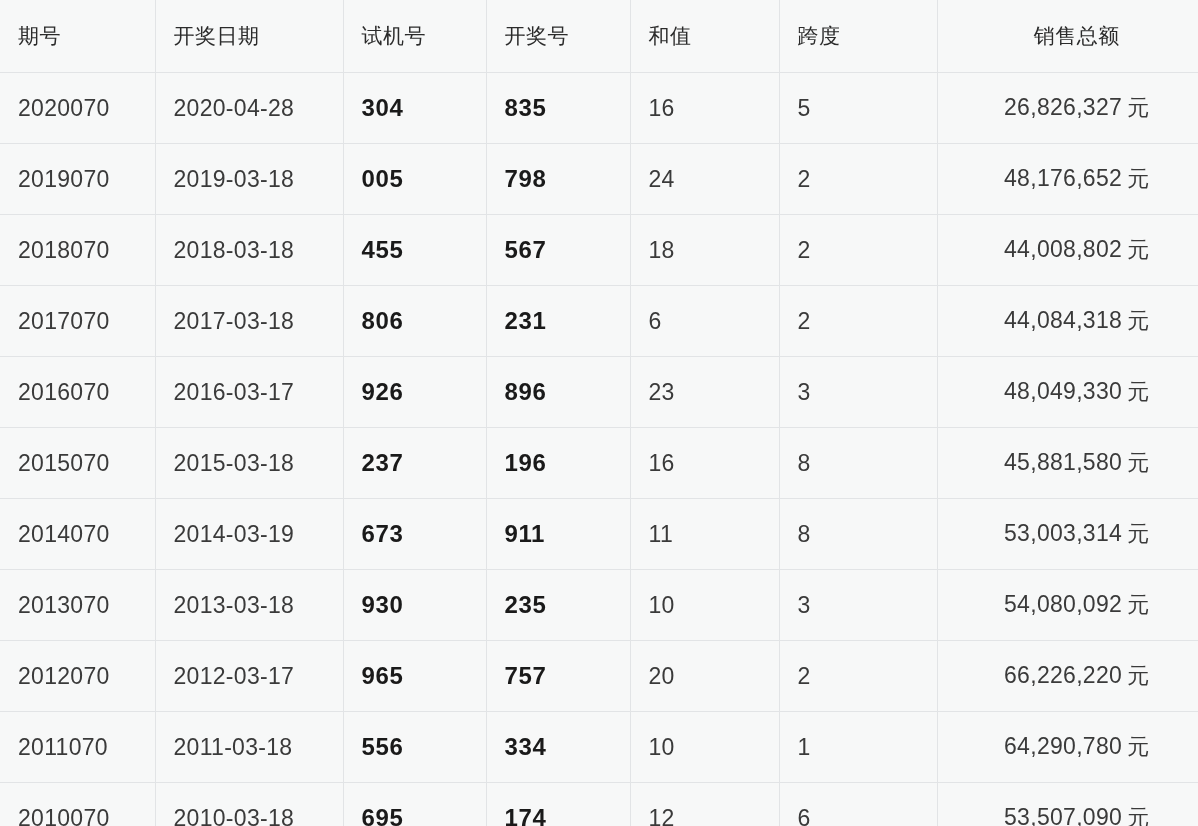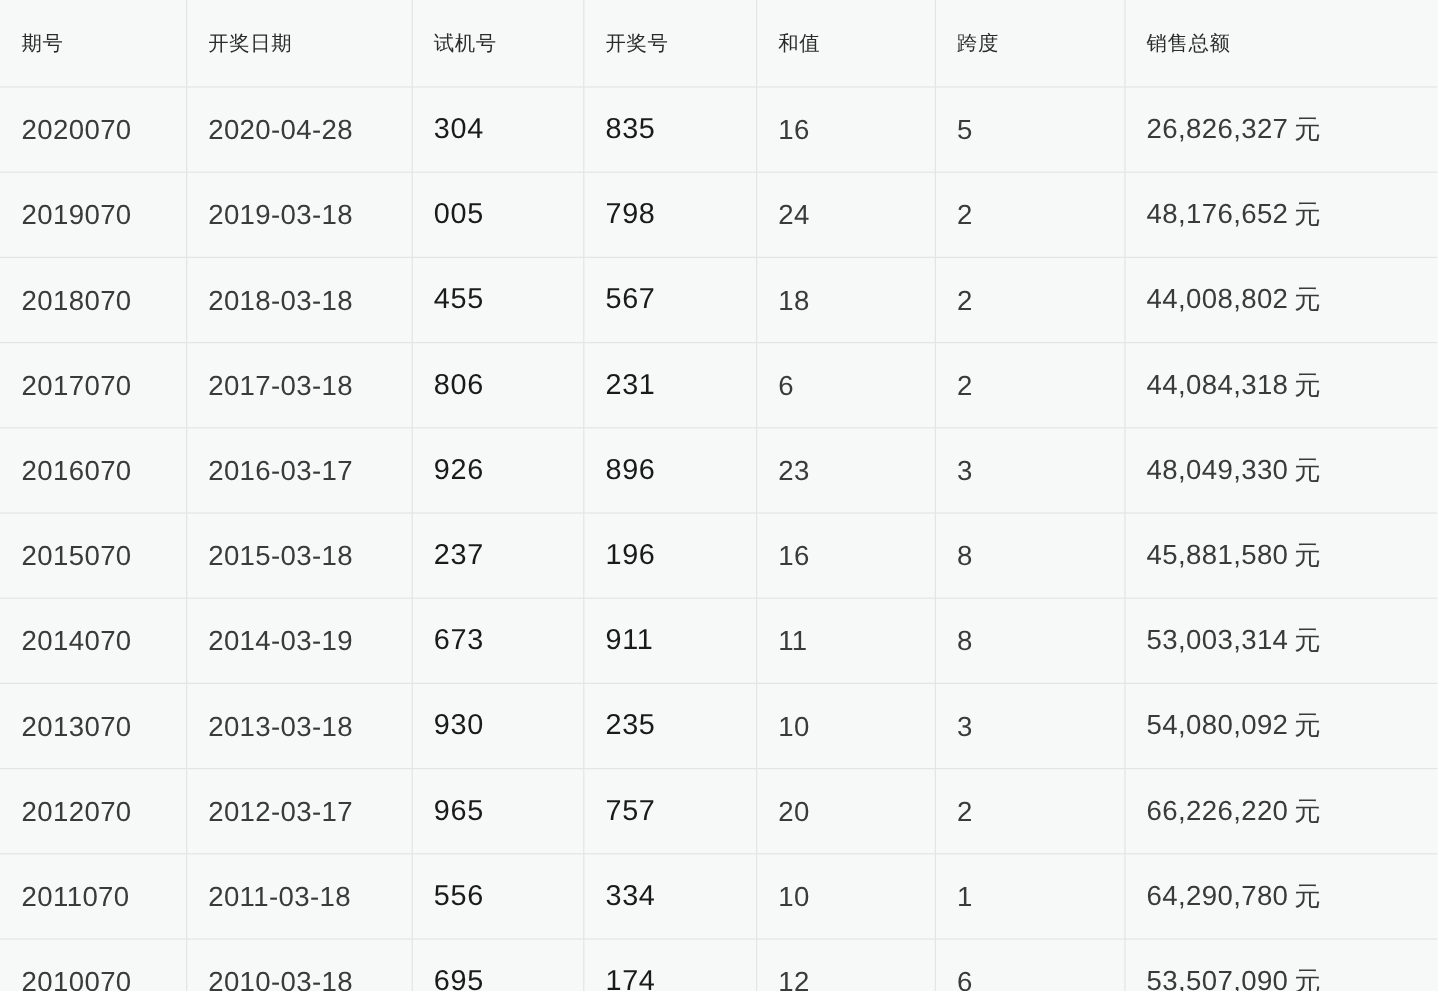--- a/index.html
+++ b/index.html
@@ -37,38 +37,39 @@
     padding: 0 0 0 18px;
     text-align: left;
     vertical-align: middle;
     background: #f7f8f8;
     color: #2b2b2b;
     font-weight: normal;
   }
   .lottery-table th:last-child,
   .lottery-table td:last-child {
     border-right: none;
+    text-align: center;
   }
 
   .lottery-table thead th {
     height: 72px;
-    font-size: 17px;
+    font-size: 21px;
     letter-spacing: 0.5px;
     color: #2b2b2b;
   }
 
   .lottery-table tbody td {
     height: 70px;
     font-size: 23px;
     color: #3a3a3a;
     letter-spacing: 0.3px;
   }
 
   .lottery-table tbody td.num-strong {
-    font-weight: normal;
+    font-weight: bold;
     color: #1a1a1a;
     font-size: 24px;
     letter-spacing: 0.6px;
   }
 
   .lottery-table tbody tr:last-child td {
     border-bottom: none;
   }
 
   .sales-cell .yuan {

